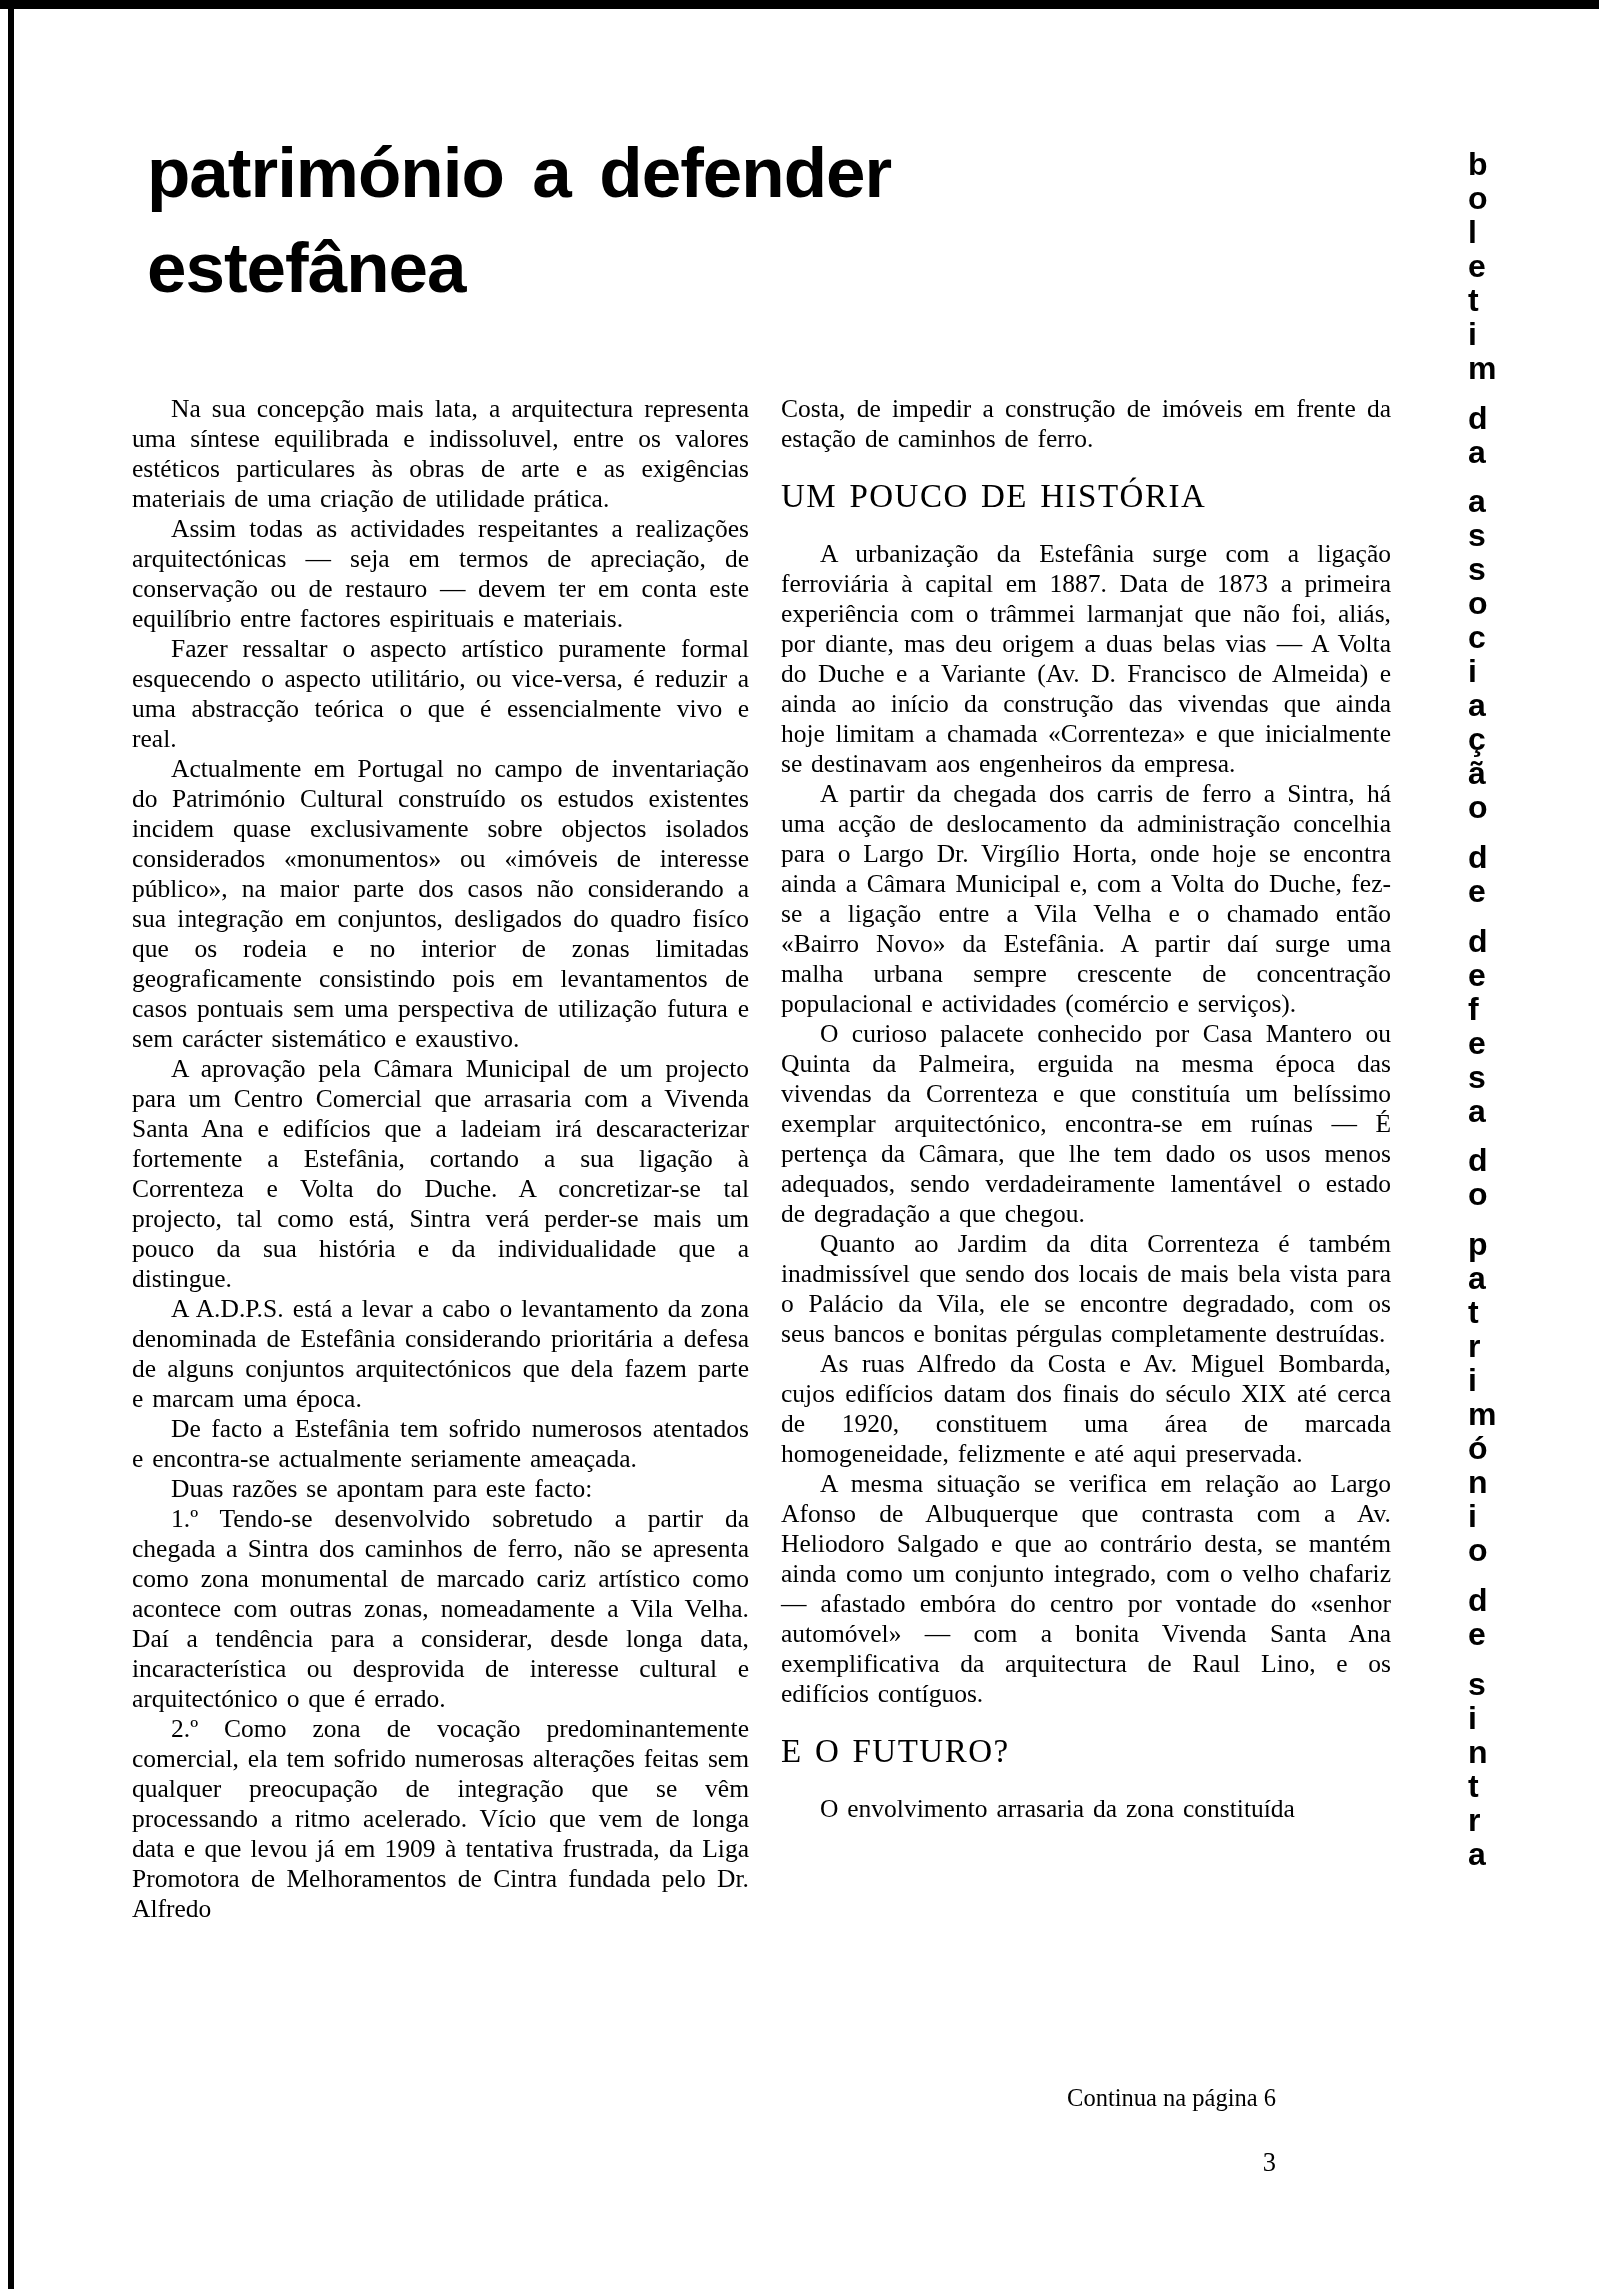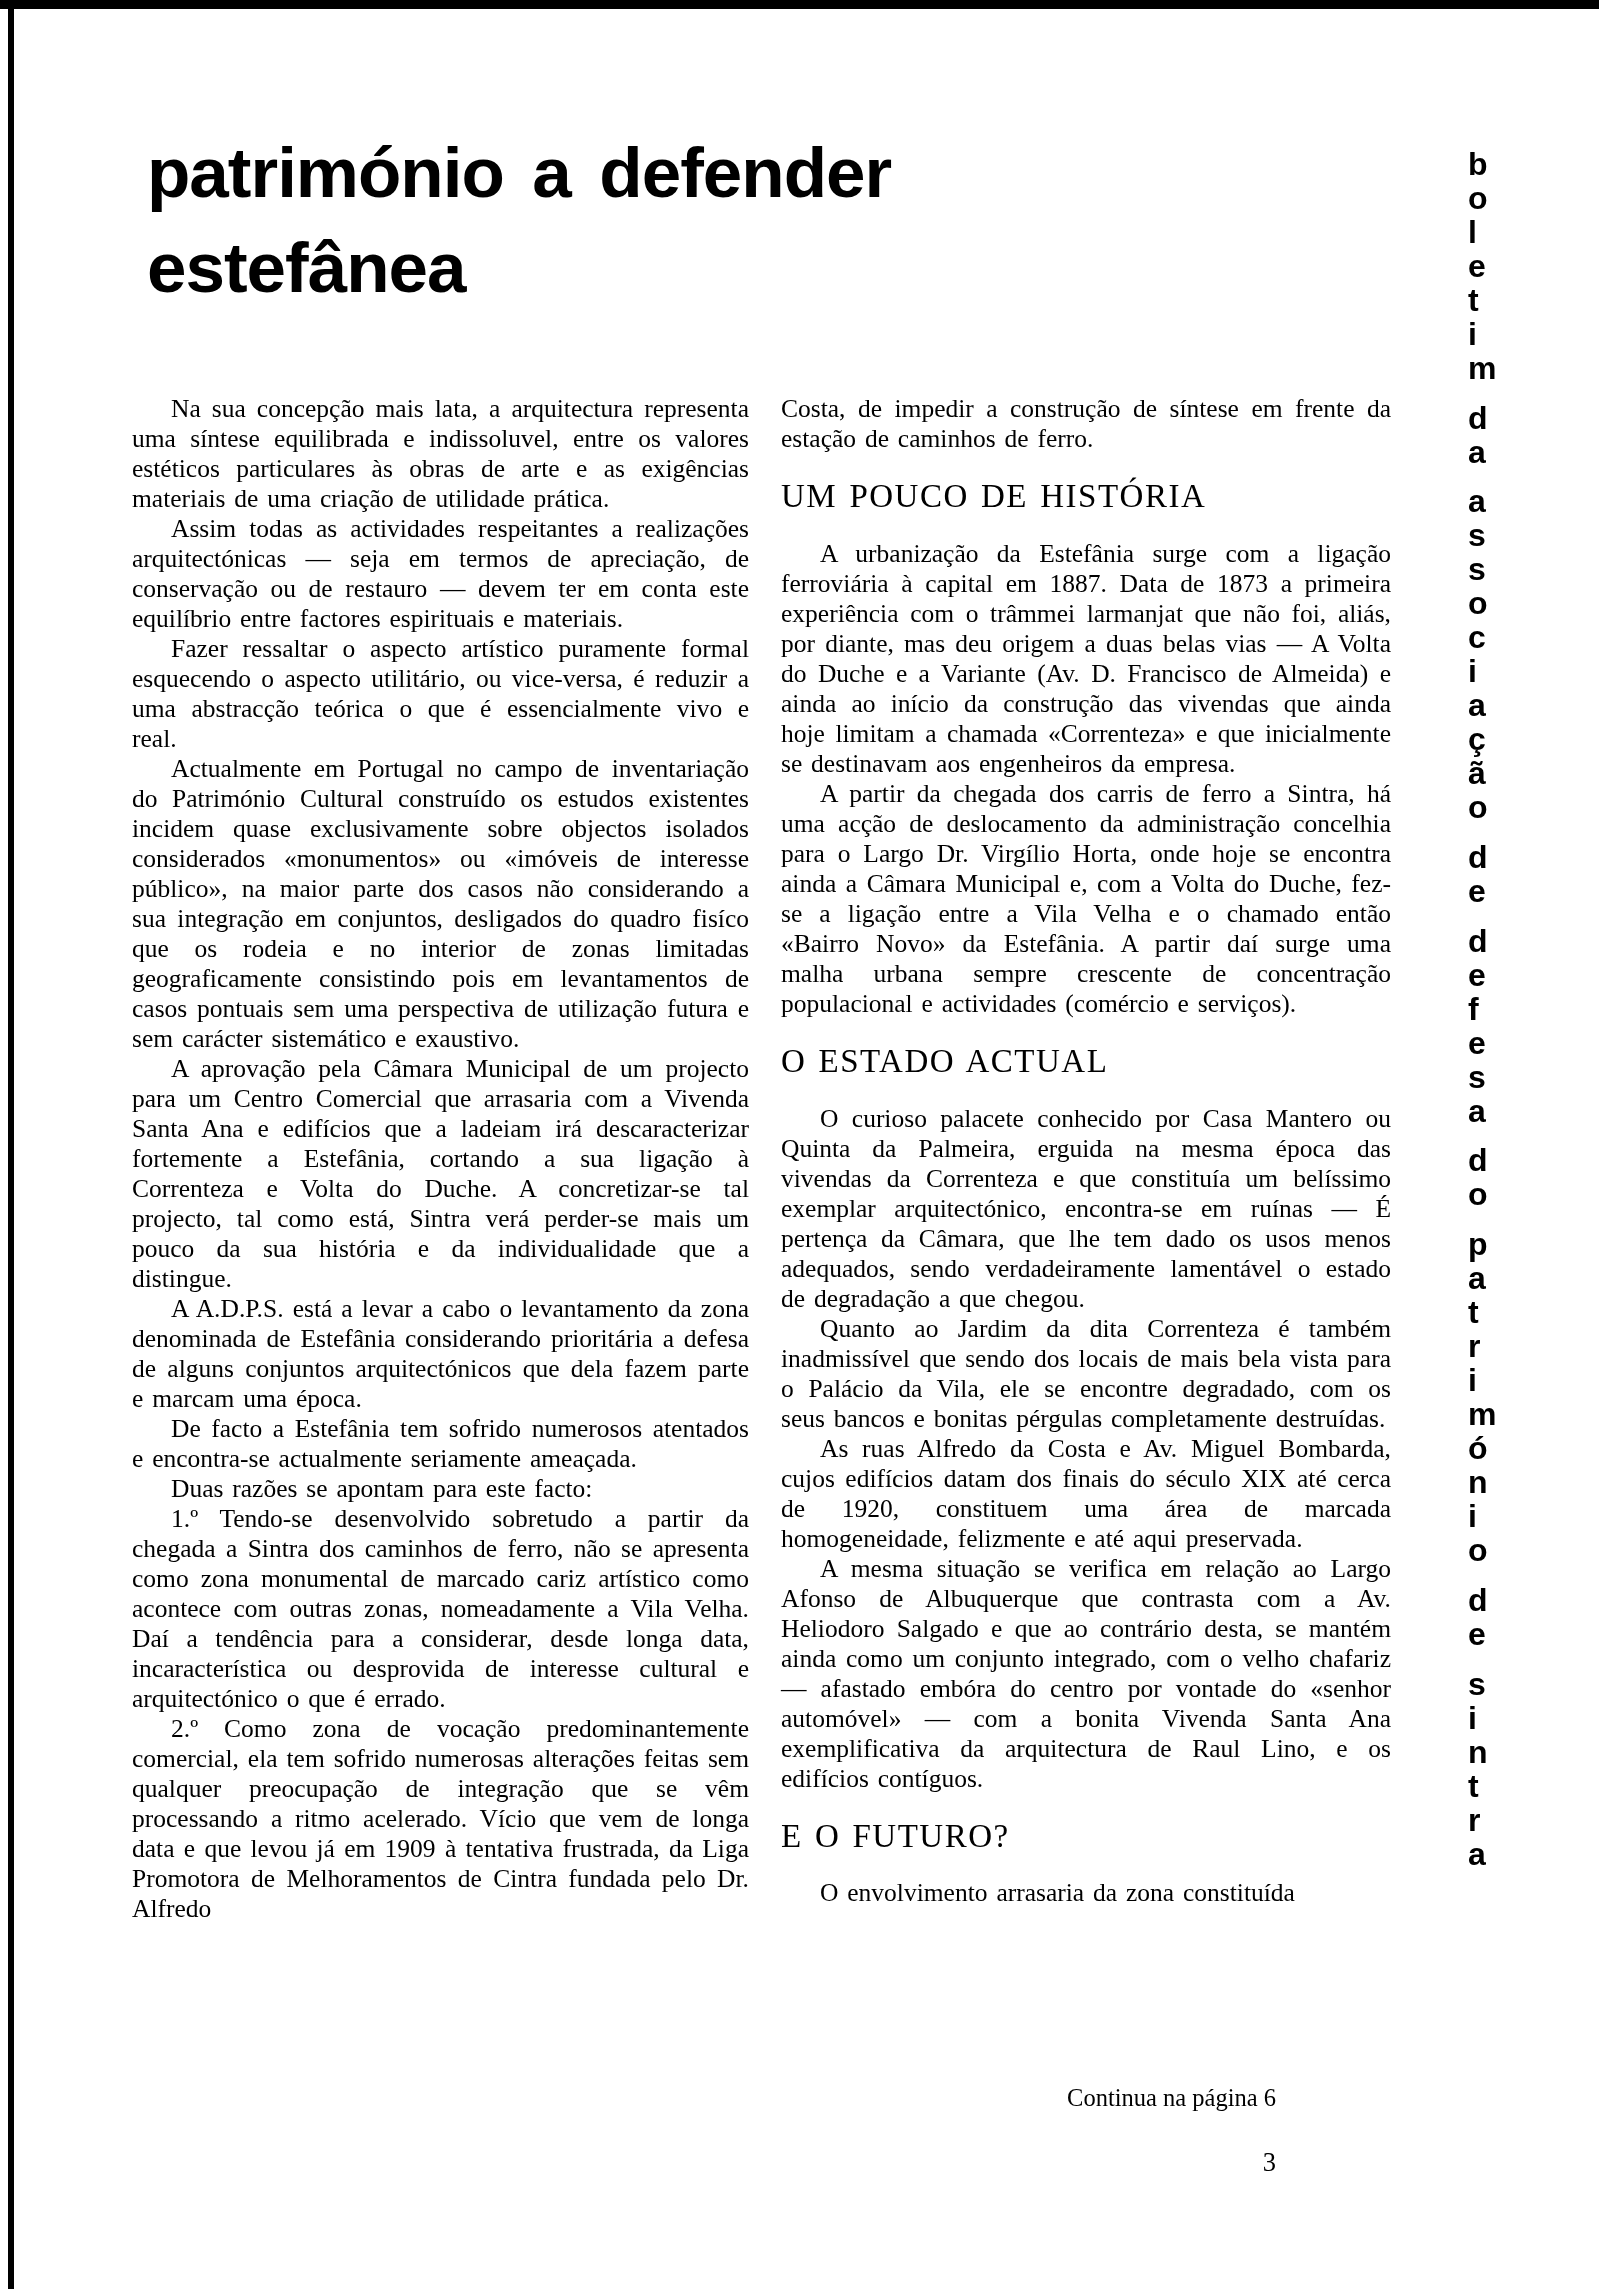--- a/index.html
+++ b/index.html
@@ -75,25 +75,24 @@
     <p class="body-p">Fazer ressaltar o aspecto artístico puramente formal esquecendo o aspecto utilitário, ou vice-versa, é reduzir a uma abstracção teórica o que é essencialmente vivo e real.</p>
     <p class="body-p">Actualmente em Portugal no campo de inventariação do Património Cultural construído os estudos existentes incidem quase exclusivamente sobre objectos isolados considerados «monumentos» ou «imóveis de interesse público», na maior parte dos casos não considerando a sua integração em conjuntos, desligados do quadro fisíco que os rodeia e no interior de zonas limitadas geograficamente consistindo pois em levantamentos de casos pontuais sem uma perspectiva de utilização futura e sem carácter sistemático e exaustivo.</p>
     <p class="body-p">A aprovação pela Câmara Municipal de um projecto para um Centro Comercial que arrasaria com a Vivenda Santa Ana e edifícios que a ladeiam irá descaracterizar fortemente a Estefânia, cortando a sua ligação à Correnteza e Volta do Duche. A concretizar-se tal projecto, tal como está, Sintra verá perder-se mais um pouco da sua história e da individualidade que a distingue.</p>
     <p class="body-p">A A.D.P.S. está a levar a cabo o levantamento da zona denominada de Estefânia considerando prioritária a defesa de alguns conjuntos arquitectónicos que dela fazem parte e marcam uma época.</p>
     <p class="body-p">De facto a Estefânia tem sofrido numerosos atentados e encontra-se actualmente seriamente ameaçada.</p>
     <p class="body-p">Duas razões se apontam para este facto:</p>
     <p class="body-p">1.º Tendo-se desenvolvido sobretudo a partir da chegada a Sintra dos caminhos de ferro, não se apresenta como zona monumental de marcado cariz artístico como acontece com outras zonas, nomeadamente a Vila Velha. Daí a tendência para a considerar, desde longa data, incaracterística ou desprovida de interesse cultural e arquitectónico o que é errado.</p>
     <p class="body-p">2.º Como zona de vocação predominantemente comercial, ela tem sofrido numerosas alterações feitas sem qualquer preocupação de integração que se vêm processando a ritmo acelerado. Vício que vem de longa data e que levou já em 1909 à tentativa frustrada, da Liga Promotora de Melhoramentos de Cintra fundada pelo Dr. Alfredo</p>
   </section>
 <section class="col col-right" id="col-right">
-    <p class="body-p noindent">Costa, de impedir a construção de síntese em frente da estação de caminhos de ferro.</p>
+    <p class="body-p noindent">Costa, de impedir a construção de imóveis em frente da estação de caminhos de ferro.</p>
     <div class="section-heading">UM POUCO DE HISTÓRIA</div>
     <p class="body-p">A urbanização da Estefânia surge com a ligação ferroviária à capital em 1887. Data de 1873 a primeira experiência com o trâmmei larmanjat que não foi, aliás, por diante, mas deu origem a duas belas vias — A Volta do Duche e a Variante (Av. D. Francisco de Almeida) e ainda ao início da construção das vivendas que ainda hoje limitam a chamada «Correnteza» e que inicialmente se destinavam aos engenheiros da empresa.</p>
     <p class="body-p">A partir da chegada dos carris de ferro a Sintra, há uma acção de deslocamento da administração concelhia para o Largo Dr. Virgílio Horta, onde hoje se encontra ainda a Câmara Municipal e, com a Volta do Duche, fez-se a ligação entre a Vila Velha e o chamado então «Bairro Novo» da Estefânia. A partir daí surge uma malha urbana sempre crescente de concentração populacional e actividades (comércio e serviços).</p>
-    <div class="section-heading">O ESTADO ACTUAL</div>
     <p class="body-p">O curioso palacete conhecido por Casa Mantero ou Quinta da Palmeira, erguida na mesma época das vivendas da Correnteza e que constituía um belíssimo exemplar arquitectónico, encontra-se em ruínas — É pertença da Câmara, que lhe tem dado os usos menos adequados, sendo verdadeiramente lamentável o estado de degradação a que chegou.</p>
     <p class="body-p">Quanto ao Jardim da dita Correnteza é também inadmissível que sendo dos locais de mais bela vista para o Palácio da Vila, ele se encontre degradado, com os seus bancos e bonitas pérgulas completamente destruídas.</p>
     <p class="body-p">As ruas Alfredo da Costa e Av. Miguel Bombarda, cujos edifícios datam dos finais do século XIX até cerca de 1920, constituem uma área de marcada homogeneidade, felizmente e até aqui preservada.</p>
     <p class="body-p">A mesma situação se verifica em relação ao Largo Afonso de Albuquerque que contrasta com a Av. Heliodoro Salgado e que ao contrário desta, se mantém ainda como um conjunto integrado, com o velho chafariz — afastado embóra do centro por vontade do «senhor automóvel» — com a bonita Vivenda Santa Ana exemplificativa da arquitectura de Raul Lino, e os edifícios contíguos.</p>
     <div class="section-heading">E O FUTURO?</div>
     <p class="body-p">O envolvimento arrasaria da zona constituída</p>
   </section>
 
 <aside class="sidebar" id="sidebar">
     <div class="v-letter">b</div>

